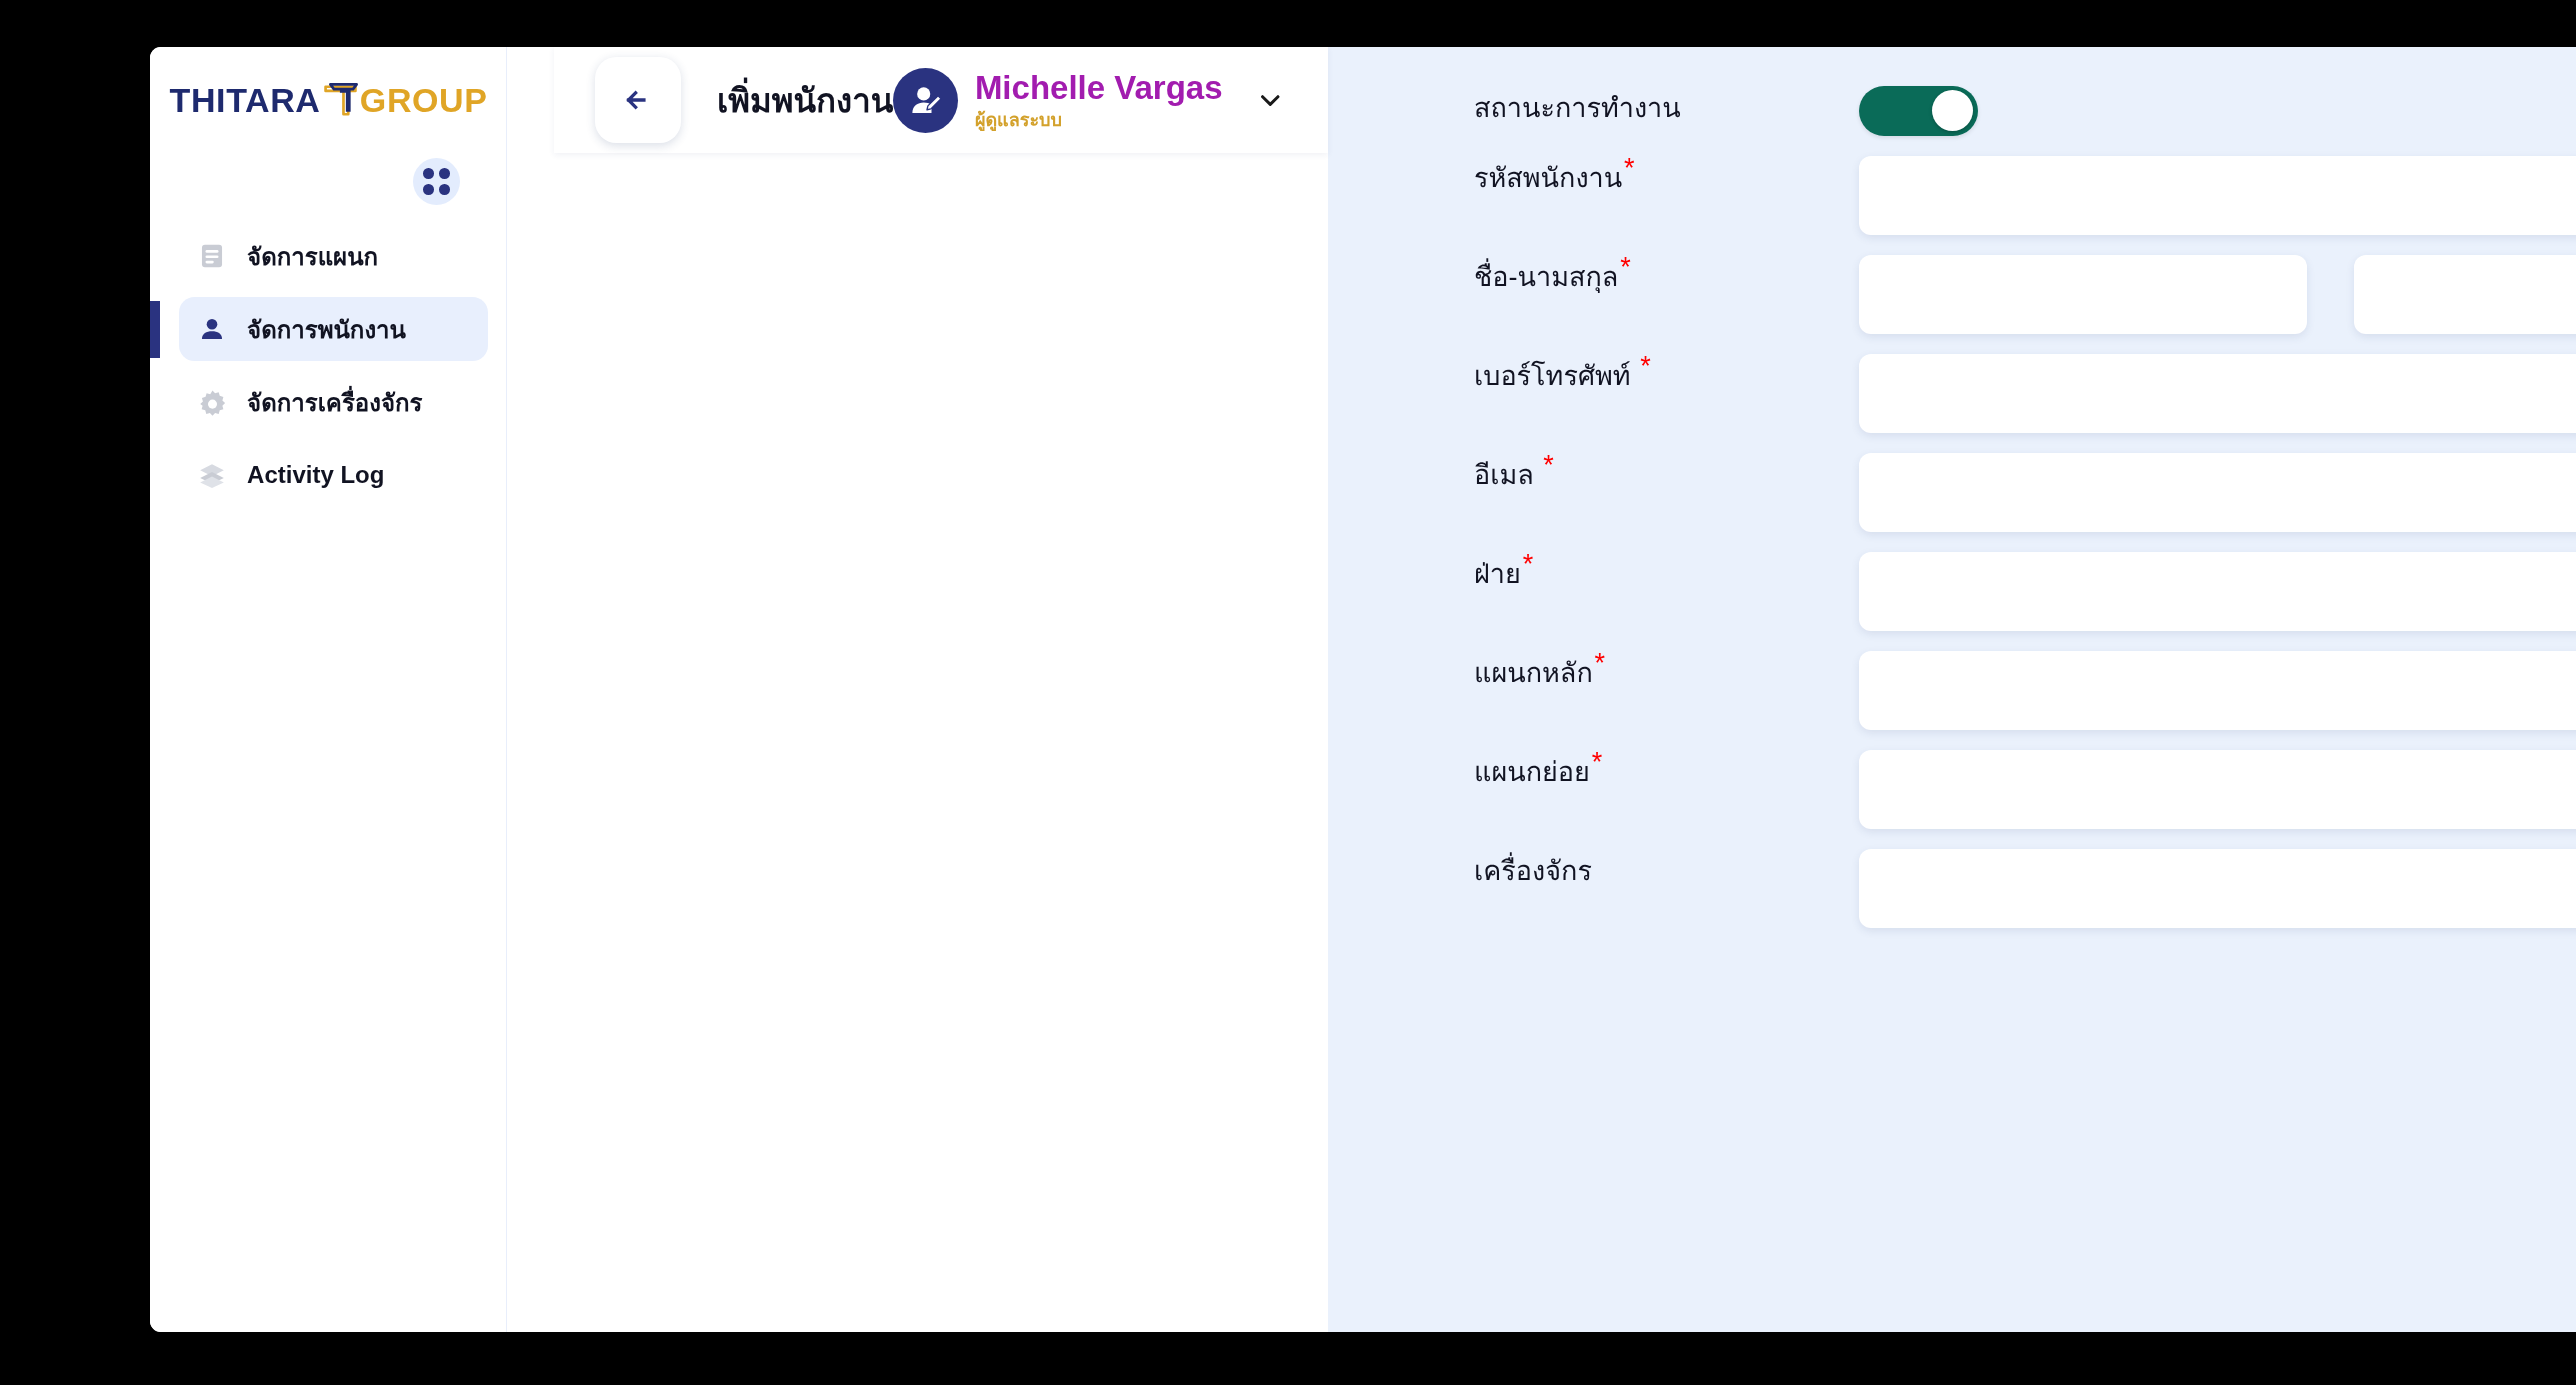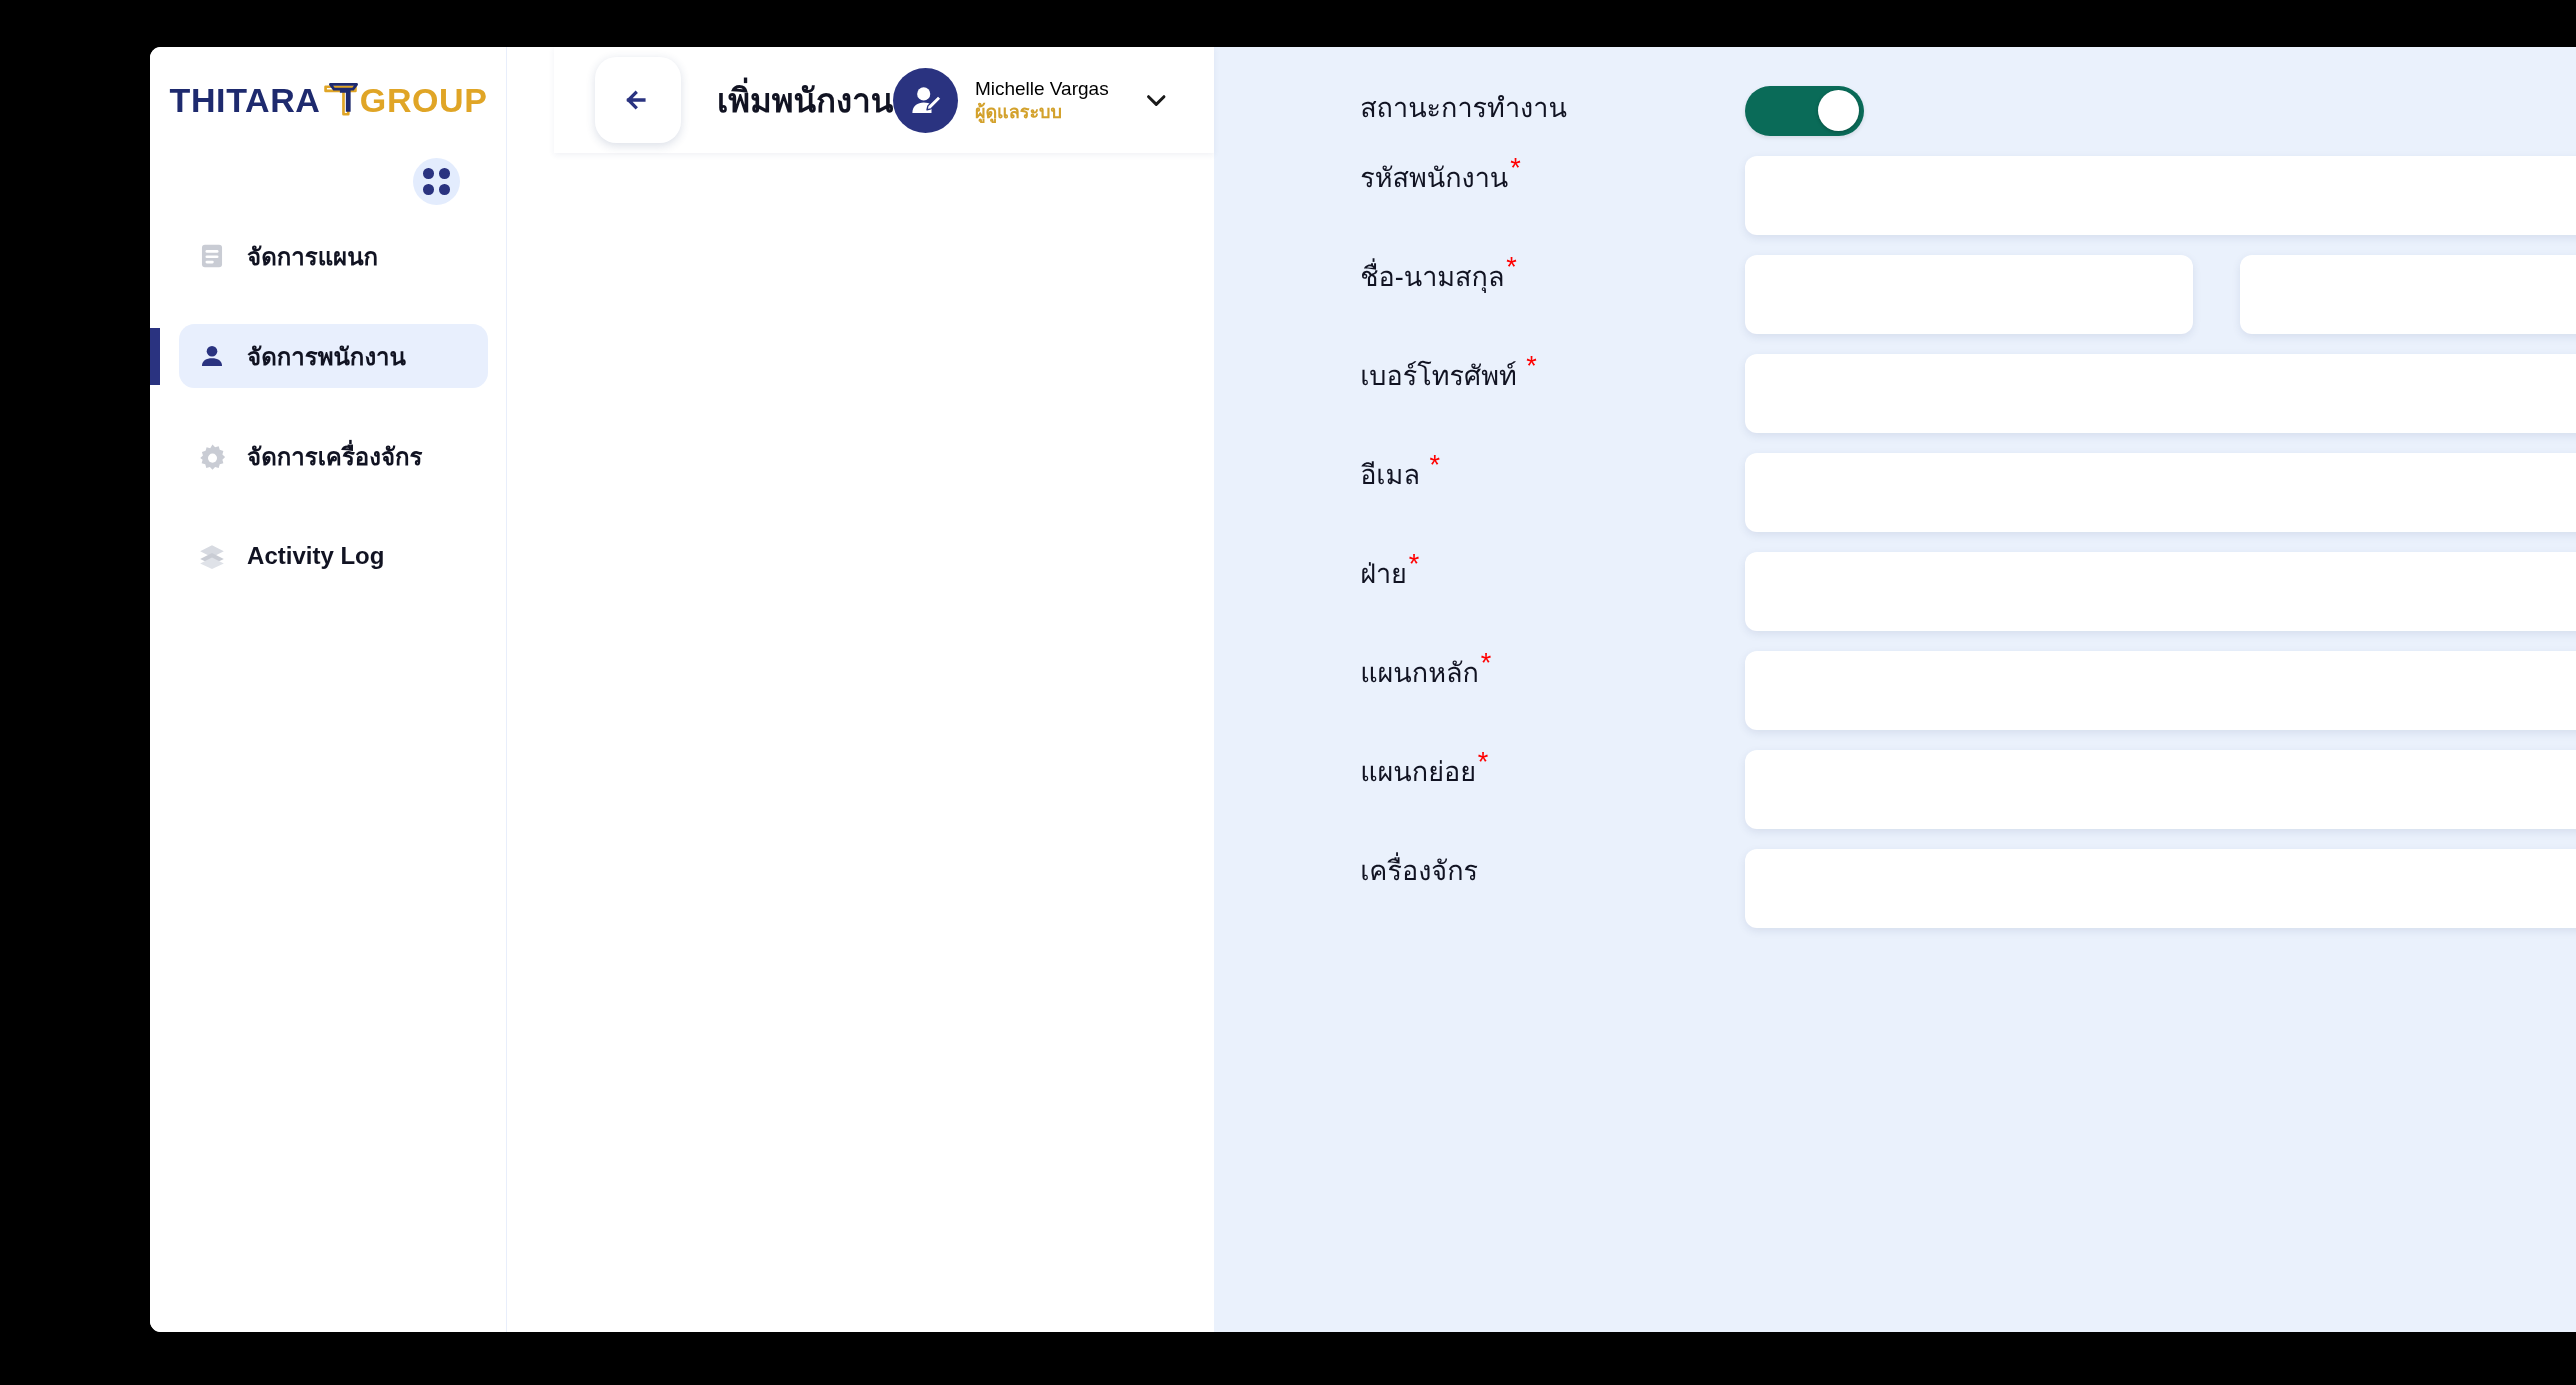--- a/index.html
+++ b/index.html
@@ -99,21 +99,21 @@
     position: relative;
     height: 64px;
     margin: 0 18px 0 28.5px;
     border-radius: 15.4px;
     display: flex;
     align-items: center;
     padding-left: 16.6px;
     cursor: pointer;
     font-family: "Liberation Sans", sans-serif;
   }
-  .nav-item + .nav-item { margin-top: 36px; }
+  .nav-item + .nav-item { margin-top: 9px; }
   .nav-item.active { background: #e8effd; }
   .nav-item.active .nav-label { color: #111322; }
   .active-bar {
     position: absolute;
     left: -28.5px;
     top: 3.6px;
     width: 10px;
     height: 57px;
     background: #2a3380;
   }
@@ -190,23 +190,23 @@
     justify-content: center;
   }
   .user-text {
     margin-left: 16.6px;
     display: flex;
     flex-direction: column;
     justify-content: center;
     font-family: "Liberation Sans", sans-serif;
   }
   .user-name {
-    font-size: 19px;
-    font-weight: normal;
-    color: #000000;
+    font-size: 33px;
+    font-weight: bold;
+    color: #a21caf;
     white-space: nowrap;
     line-height: 1.15;
   }
   .user-role {
     font-size: 18px;
     font-weight: bold;
     color: #d3a12b;
     white-space: nowrap;
     line-height: 1.15;
     margin-top: 2.4px;

